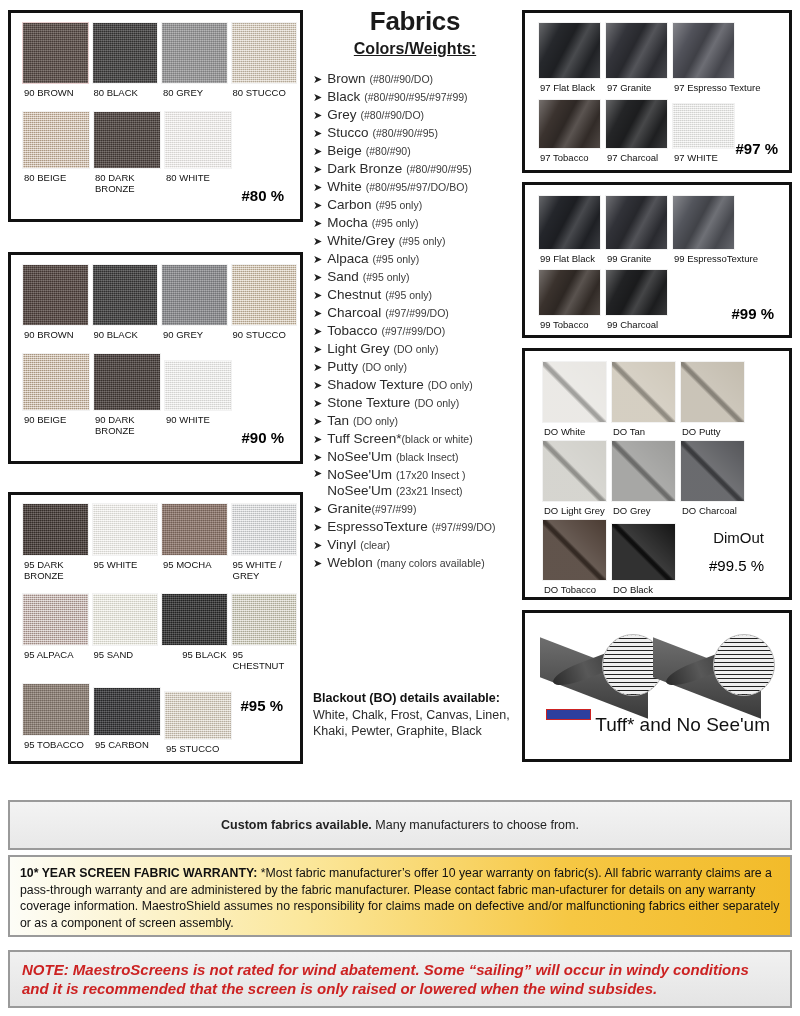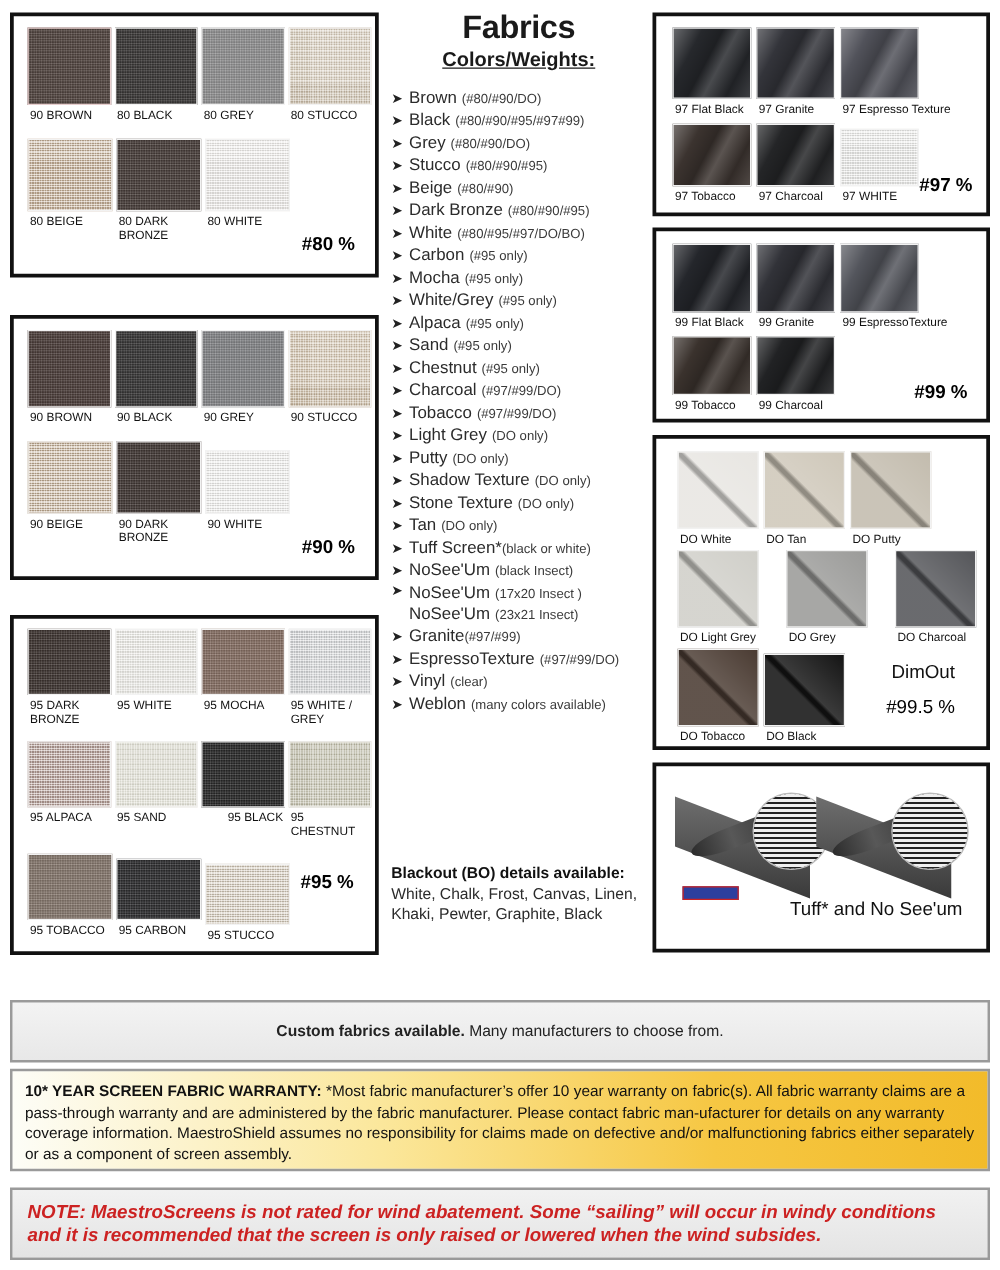--- a/index.html
+++ b/index.html
@@ -67,21 +67,21 @@
   .roll-sheet{position:absolute;background:linear-gradient(160deg,#6e6e6e,#3a3a3a);
     transform:skewY(21deg);}
   .roll-tube{position:absolute;border-radius:50%/14px;
     background:linear-gradient(90deg,#2c2c2c,#585858 35%,#222);transform:rotate(-21deg);}
   .roll-circle{position:absolute;border-radius:50%;background:#ddd;overflow:hidden;
     border:1px solid #bbb;}
   .roll-circle::after{content:"";position:absolute;inset:0;
     background-image:repeating-linear-gradient(0deg,#222 0 1.5px,#efefef 1.5px 4px),
                      repeating-linear-gradient(90deg,#222 0 1.5px,rgba(255,255,255,0) 1.5px 4px);}
   .roll-tag{position:absolute;background:#2d3f9e;border:1px solid #c22;}
-  #tuff-caption{position:absolute;font-size:15px;color:#111;}
+  #tuff-caption{position:absolute;font-size:19px;color:#111;}
 </style>
 </head>
 <body>
 
 <div class="panel" id="panel-80" style="left:8px;top:10px;width:295px;height:212px;">
   <div class="panel-inner">
     <div class="sw-row" style="padding:6px 0 0 8px;">
       <div class="sw" style="width:68px;margin-right:3px;">
         <div class="sw-img mesh" style="height:62px;background:#564843;border-color:#e8cfcf;"></div>
         <div class="sw-label">90 BROWN</div>
@@ -402,21 +402,21 @@
       </div>
       <div class="sw" style="width:65px;margin-right:4px;">
         <div class="sw-img crease" style="height:62px;background:#cfc8ba;"></div>
         <div class="sw-label">DO Tan</div>
       </div>
       <div class="sw" style="width:65px;">
         <div class="sw-img crease" style="height:62px;background:#c3bcae;"></div>
         <div class="sw-label">DO Putty</div>
       </div>
     </div>
-    <div class="sw-row" style="padding:3px 0 0 14px;gap:18px;">
+    <div class="sw-row" style="padding:3px 0 0 14px;">
       <div class="sw" style="width:65px;margin-right:4px;">
         <div class="sw-img crease" style="height:62px;background:#d0cfc9;"></div>
         <div class="sw-label">DO Light Grey</div>
       </div>
       <div class="sw" style="width:65px;margin-right:4px;">
         <div class="sw-img crease" style="height:62px;background:#9b9b99;"></div>
         <div class="sw-label">DO Grey</div>
       </div>
       <div class="sw" style="width:65px;">
         <div class="sw-img crease" style="height:62px;background:#55565a;"></div>

